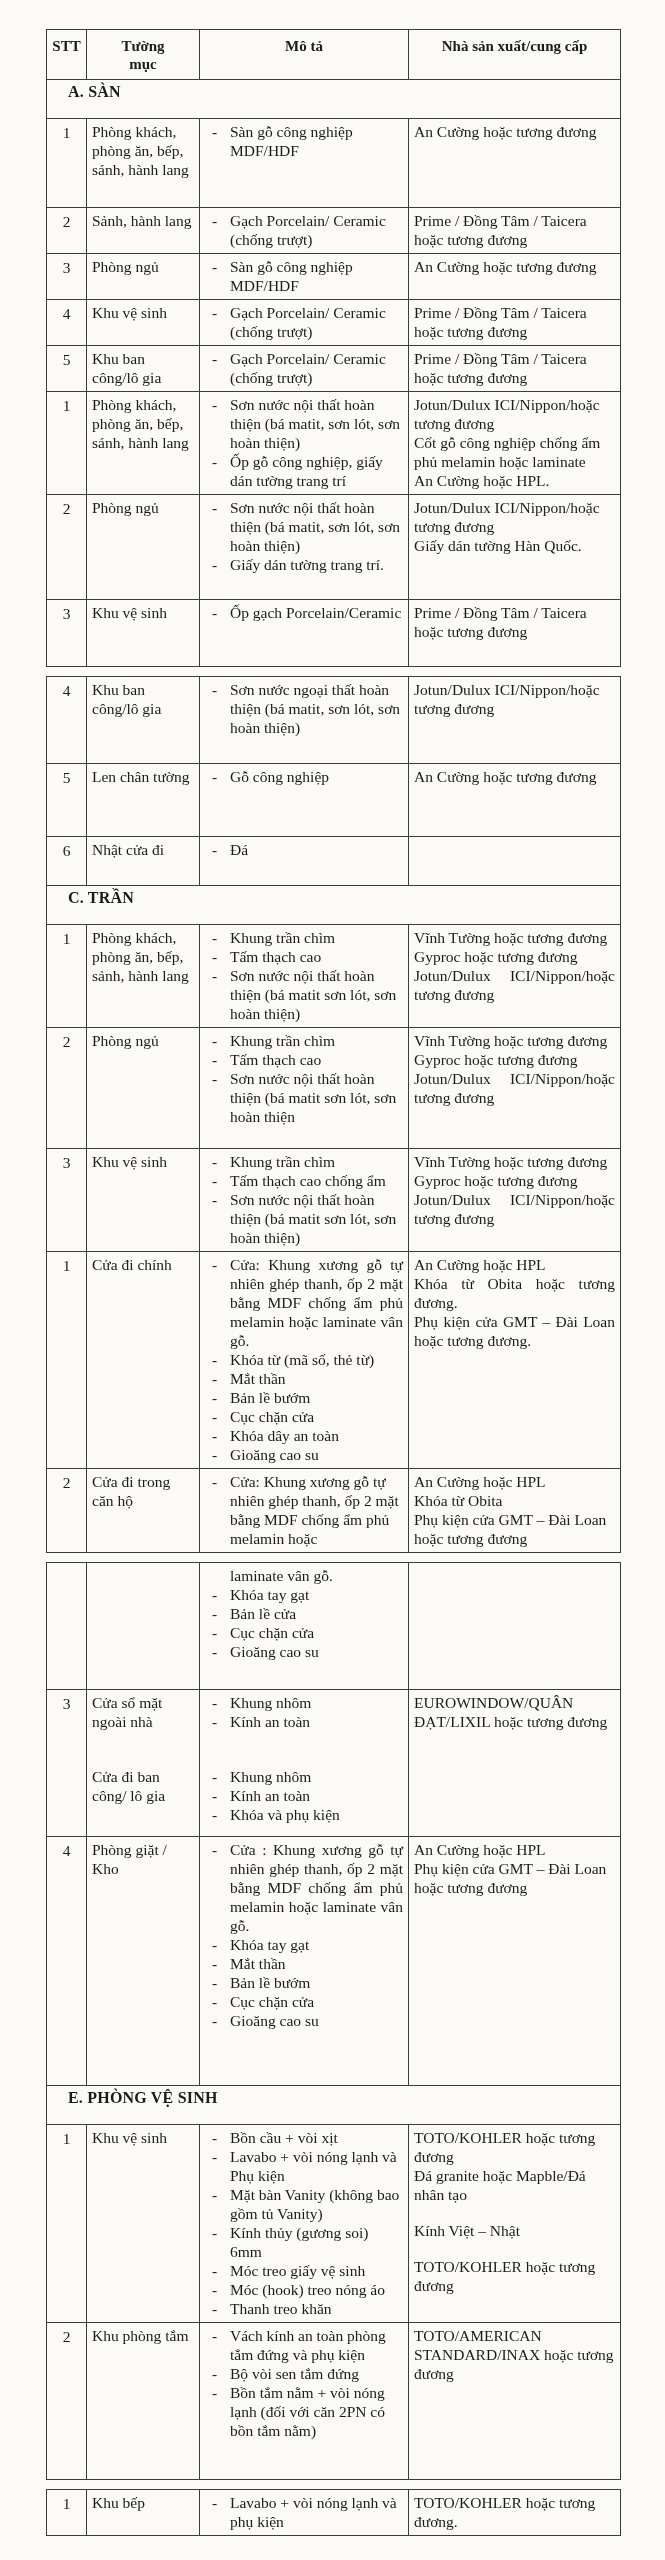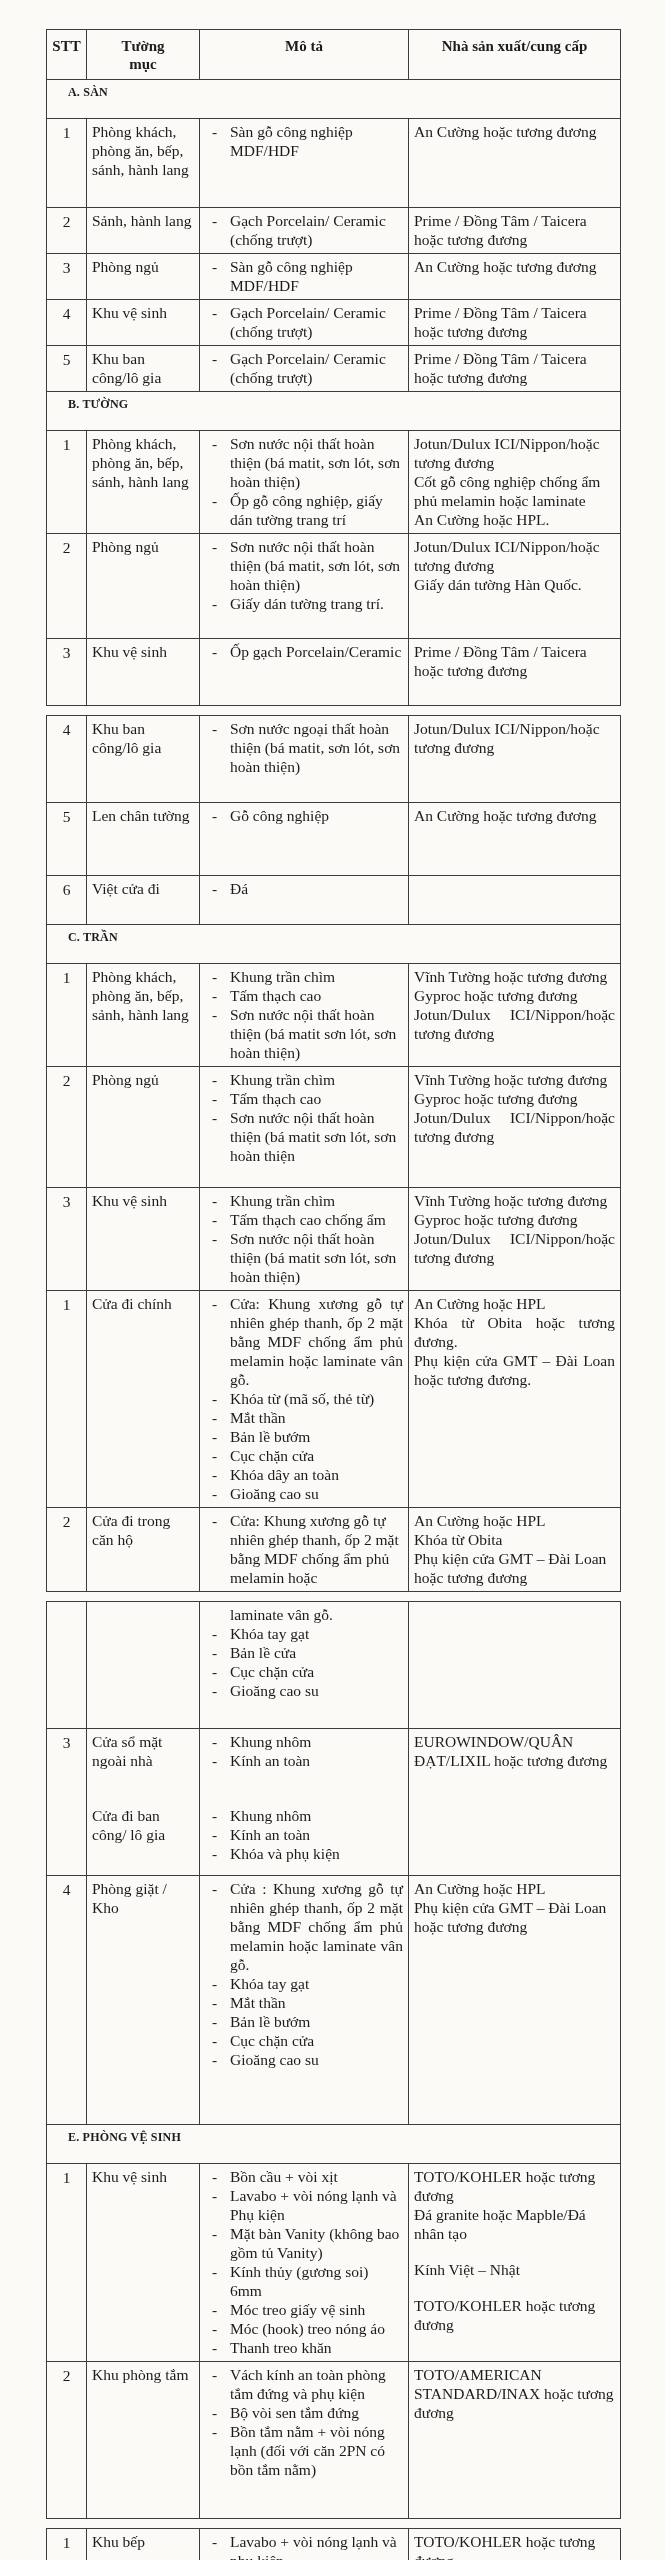--- a/index.html
+++ b/index.html
@@ -38,21 +38,21 @@
   tr.hdr td {
     text-align:center;
     font-weight:bold;
     padding:7px 2px 6px 2px;
     white-space:pre-line;
     line-height:18px;
     font-size:15px;
   }
   td.section {
     font-weight:bold;
-    font-size:12px;
+    font-size:16px;
     padding:2px 4px 16px 21px;
     line-height:20px;
     letter-spacing:0.2px;
   }
   td.stt { text-align:center; padding-top:4px; }
   .itm p, .sup p { margin:0; }
   .sup.justify p { text-align:justify; }
   .bullet { display:flex; }
   .bullet .dash { flex:0 0 25px; padding-left:7px; box-sizing:border-box; }
   .bullet .btext { flex:1 1 auto; }
@@ -150,23 +150,20 @@
               <div class="bullet">
                 <span class="dash">-</span>
                 <span class="btext">Gạch Porcelain/ Ceramic (chống trượt)</span>
               </div>
             </td>
             <td class="sup">
               <p>Prime / Đồng Tâm / Taicera hoặc tương đương</p>
             </td>
           </tr>
           <tr>
-            <td colspan="4" class="section">B. TƯỜNG</td>
-          </tr>
-          <tr>
             <td class="stt">1</td>
             <td class="itm">
               <p>Phòng khách, phòng ăn, bếp, sánh, hành lang</p>
             </td>
             <td>
               <div class="bullet">
                 <span class="dash">-</span>
                 <span class="btext">Sơn nước nội thất hoàn thiện (bá matit, sơn lót, sơn hoàn thiện)</span>
               </div>
               <div class="bullet">
@@ -251,21 +248,21 @@
                 <span class="btext">Gỗ công nghiệp</span>
               </div>
             </td>
             <td class="sup">
               <p>An Cường hoặc tương đương</p>
             </td>
           </tr>
           <tr>
             <td class="stt" style="height: 40px;">6</td>
             <td class="itm">
-              <p>Việt cửa đi</p>
+              <p>Nhật cửa đi</p>
             </td>
             <td>
               <div class="bullet">
                 <span class="dash">-</span>
                 <span class="btext">Đá</span>
               </div>
             </td>
             <td class="sup"></td>
           </tr>
           <tr>

